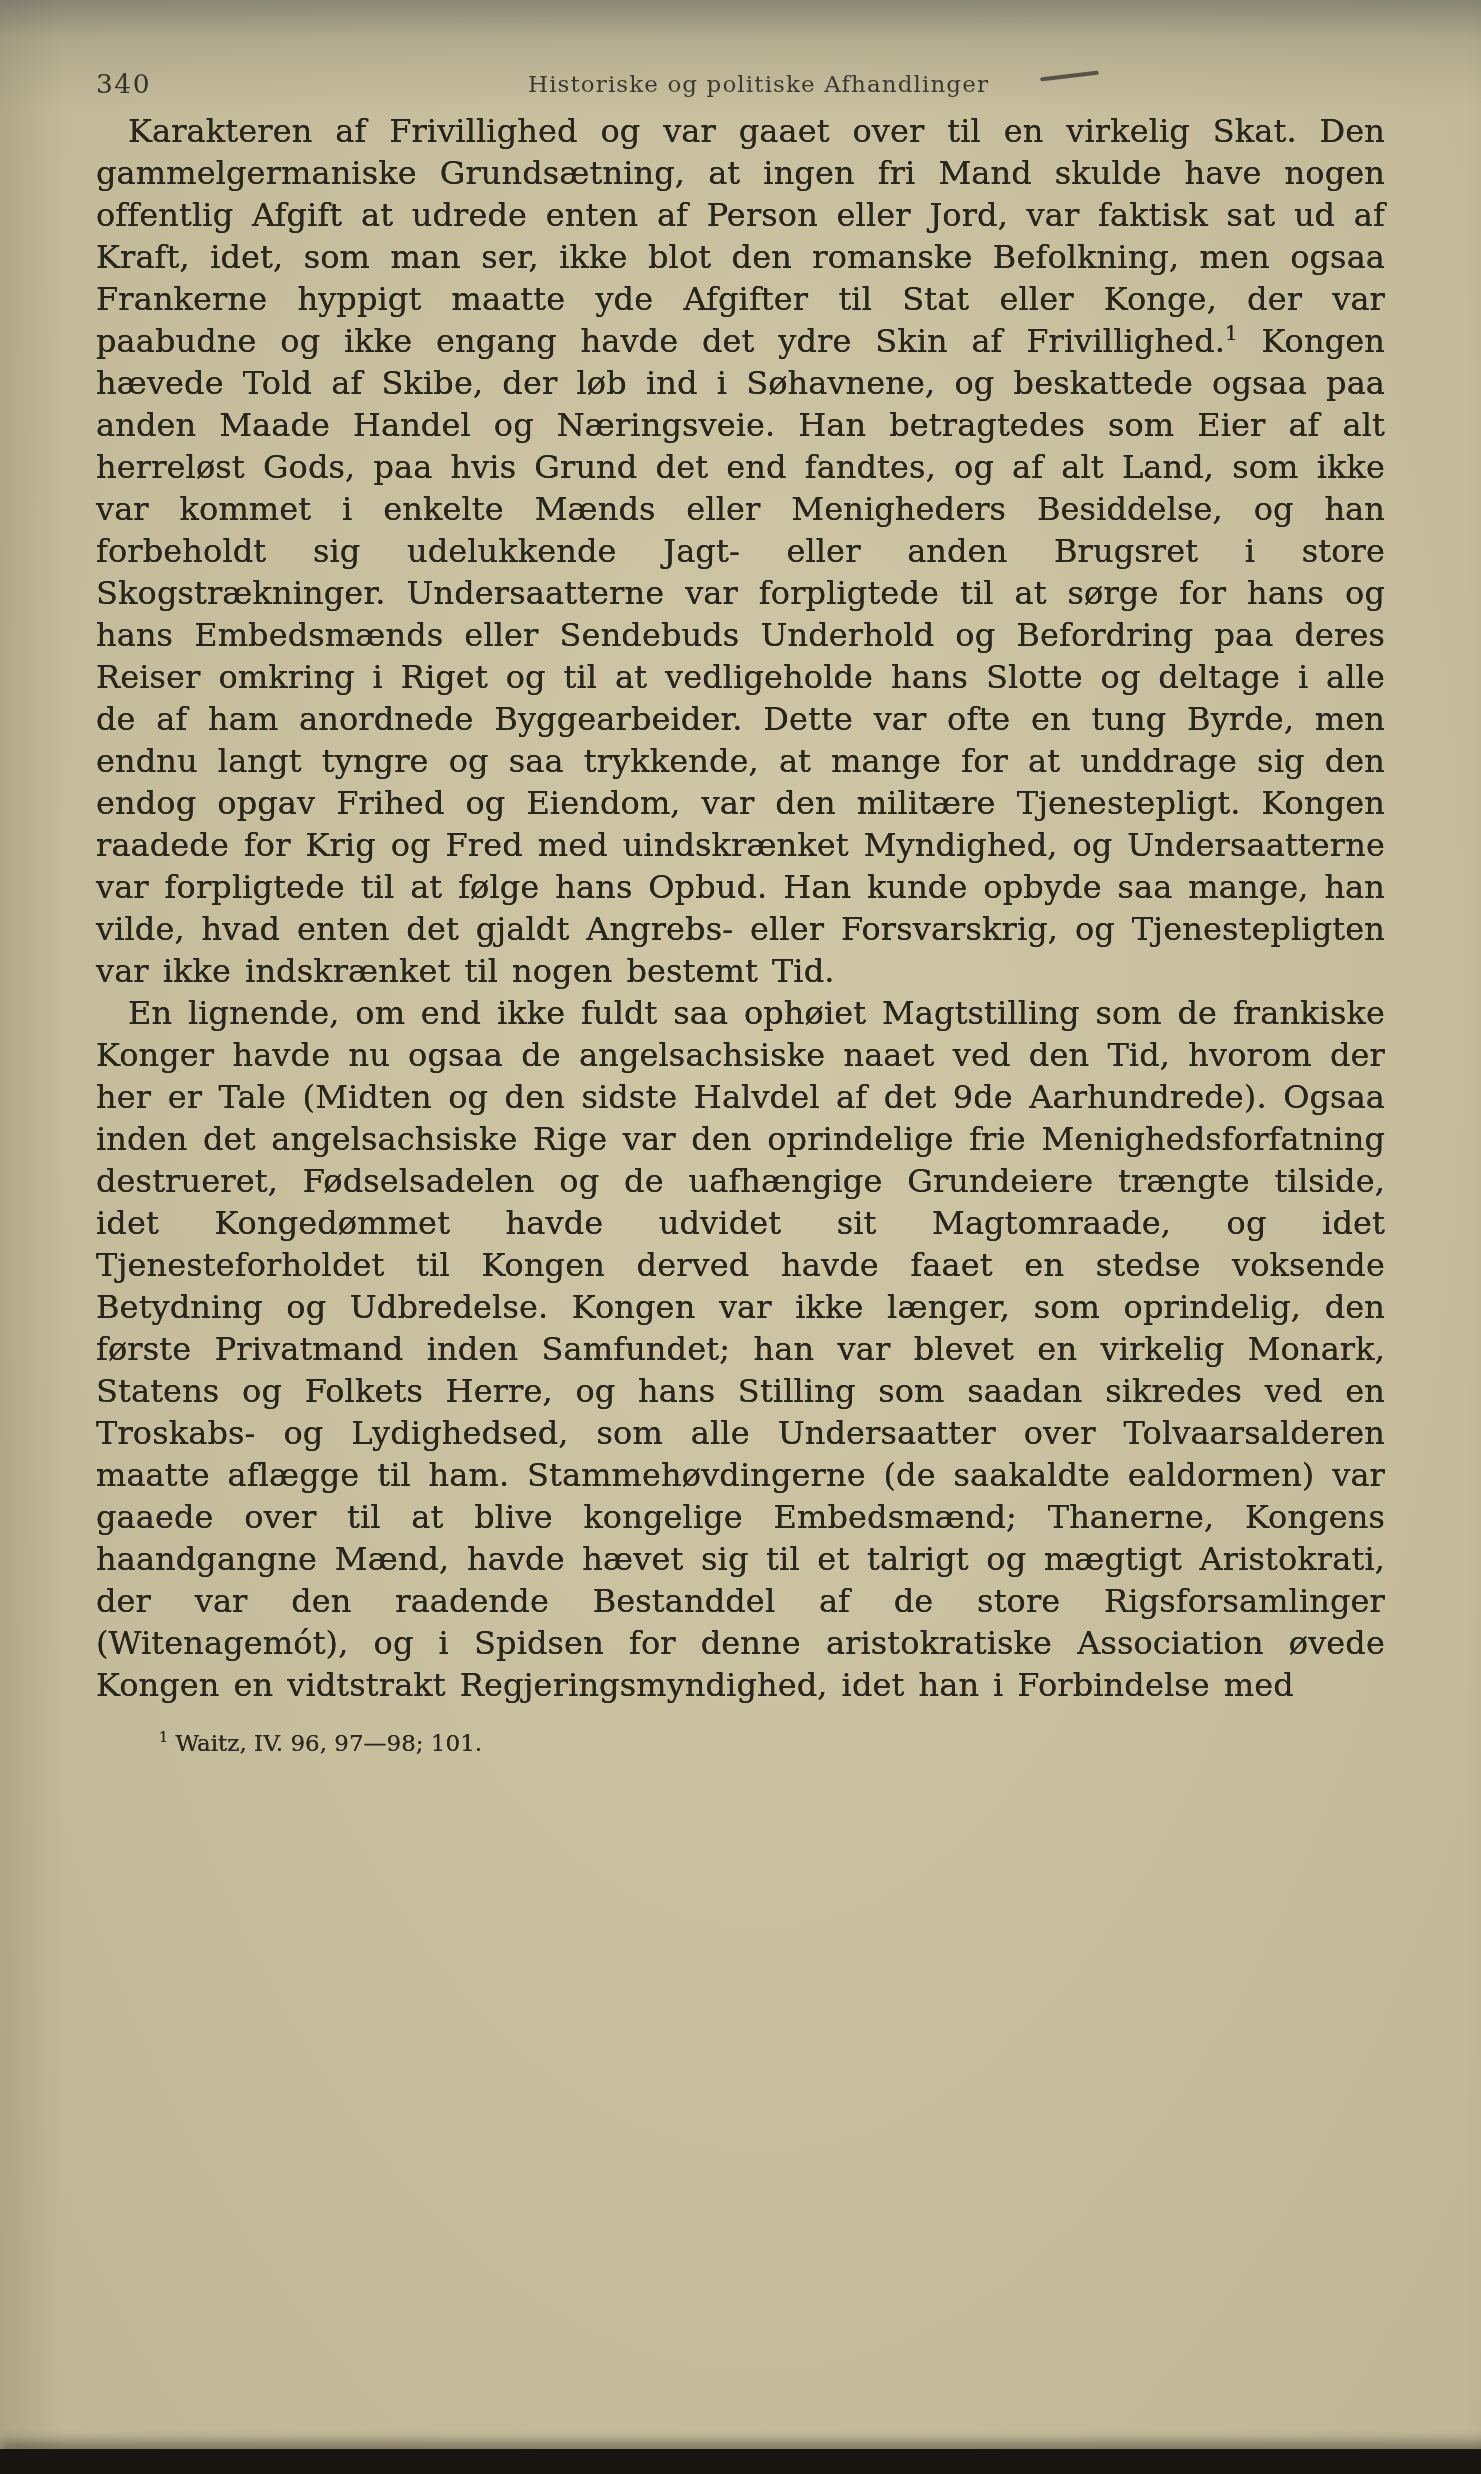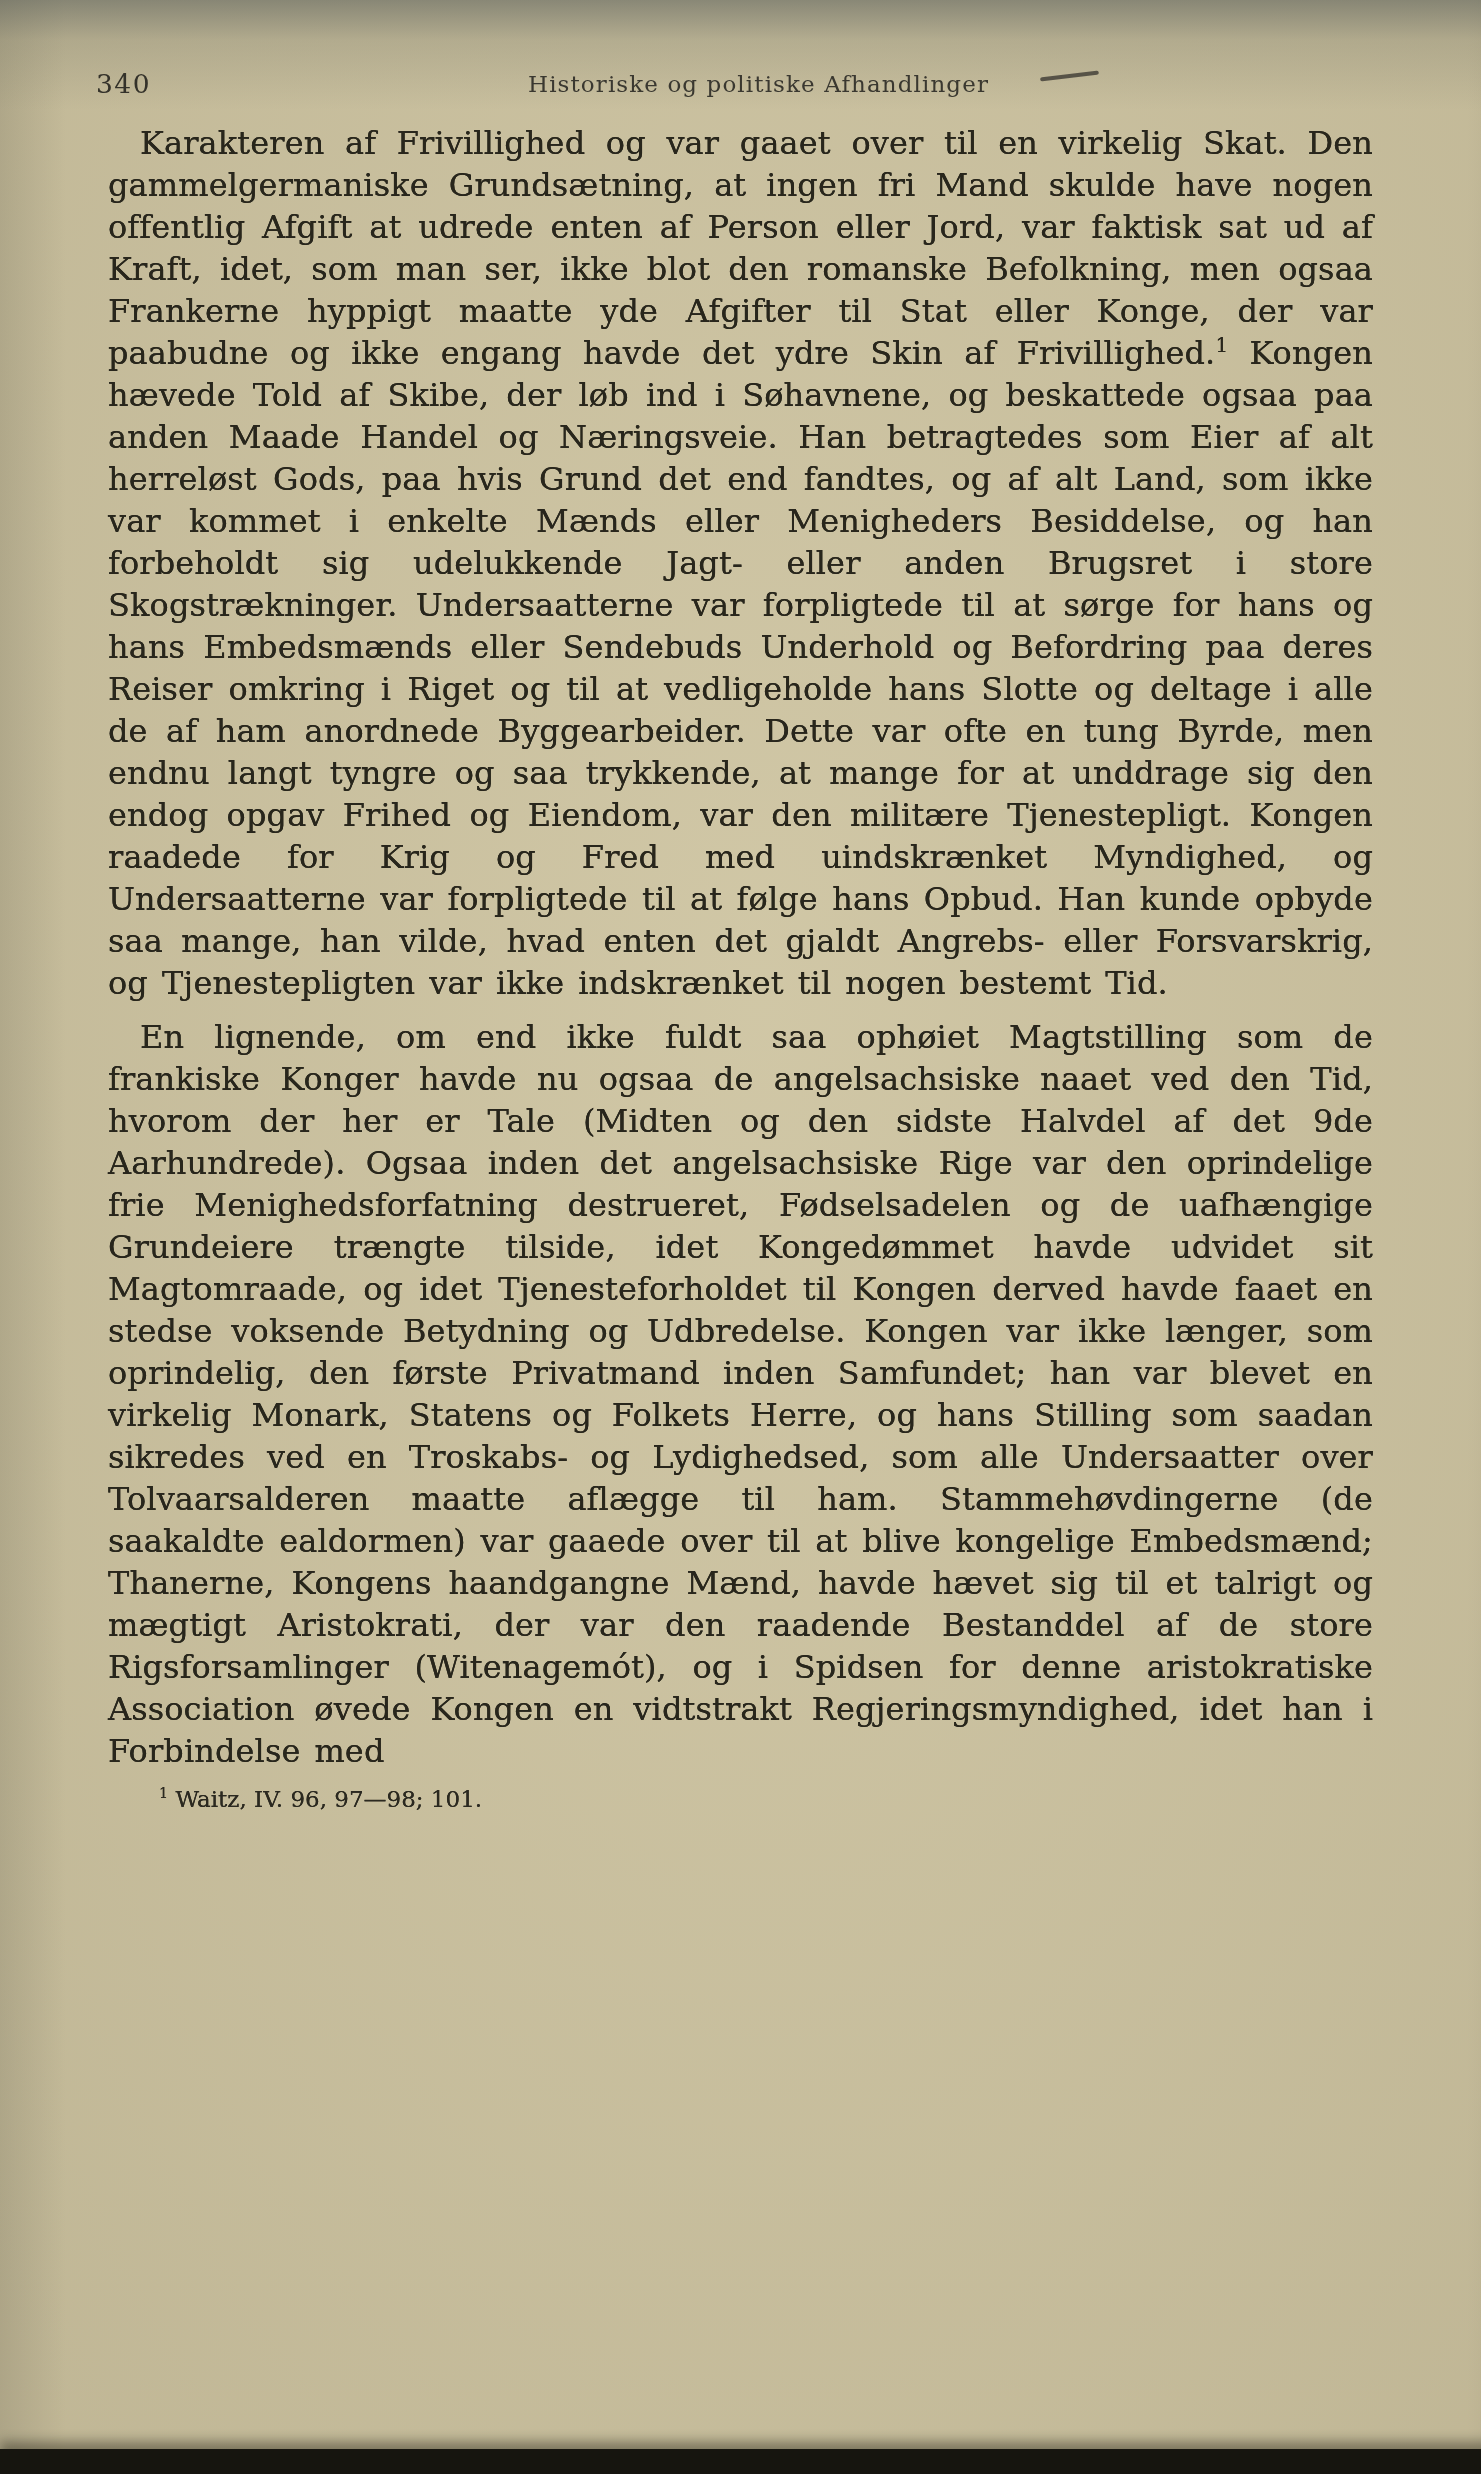--- a/index.html
+++ b/index.html
@@ -67,39 +67,39 @@
     transform: rotate(-7deg);
     opacity: 0.85;
   }
   .text-column {
     position: absolute;
     top: 110px;
     left: 96px;
     width: 1289px;
   }
   .body-text p {
-    margin: 12px;
+    margin: 0;
     text-indent: 32px;
     text-align: justify;
     font-size: 32px;
     line-height: 42px;
     word-spacing: 3.7px;
     letter-spacing: 0.1px;
     color: #28261c;
     text-shadow: 0 0 0.4px #28261c;
   }
   .body-text sup, .footnote sup {
     font-size: 0.62em;
     line-height: 0;
     vertical-align: super;
   }
   .it {
   }
   .footnote {
-    margin-top: 10px;
+    margin-top: 22px;
     padding-left: 63px;
     font-size: 23px;
     line-height: 31px;
     color: #2b2920;
     text-shadow: 0 0 0.4px #2b2920;
   }
 </style>
 </head>
 <body>
 

